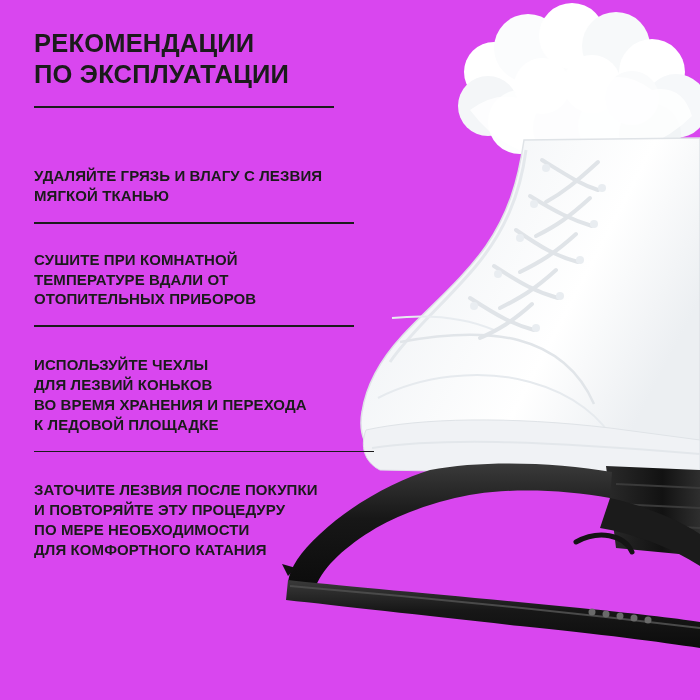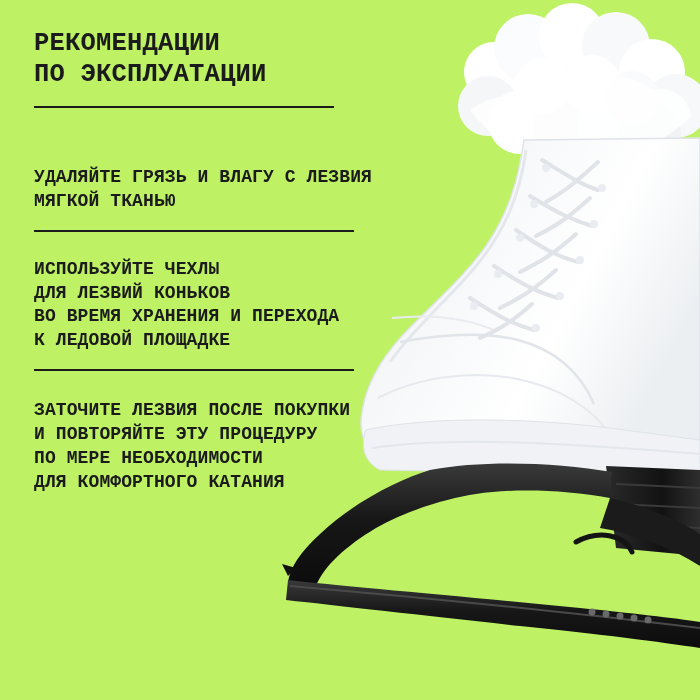--- a/index.html
+++ b/index.html
@@ -10,23 +10,22 @@
     width: 700px;
     height: 700px;
     background: #ffffff;
     font-family: "Liberation Sans", sans-serif;
     overflow: hidden;
   }
   .page {
     position: relative;
     width: 700px;
     height: 700px;
-    background: #bef264;
+    background: #d946ef;
     overflow: hidden;
-    font-family: Liberation Mono, monospace;
   }
 
   
   .photo {
     position: absolute;
     right: 0;
     top: 0;
     width: 420px;
     height: 700px;
     overflow: hidden;
@@ -59,21 +58,21 @@
     background: #1b1b1b;
   }
 
   .tips {
     margin-top: 58px;
   }
   .tip {
     position: relative;
   }
   .tip-text {
-    font-size: 18px;
+    font-size: 15px;
     font-weight: bold;
     color: #1b1b1b;
     line-height: 1.33;
     letter-spacing: 0.1px;
     text-transform: uppercase;
     white-space: pre-line;
     margin: 0;
   }
   .tip-rule {
     height: 1.5px;
@@ -231,20 +230,26 @@
 ПО ЭКСПЛУАТАЦИИ</h1>
     <div class="title-rule"></div>
 
     <div class="tips">
       <div class="tip">
         <p class="tip-text">УДАЛЯЙТЕ ГРЯЗЬ И ВЛАГУ С ЛЕЗВИЯ
 МЯГКОЙ ТКАНЬЮ</p>
         <div class="tip-rule"></div>
       </div>
       <div class="tip">
+        <p class="tip-text">СУШИТЕ ПРИ КОМНАТНОЙ
+ТЕМПЕРАТУРЕ ВДАЛИ ОТ
+ОТОПИТЕЛЬНЫХ ПРИБОРОВ</p>
+        <div class="tip-rule"></div>
+      </div>
+      <div class="tip">
         <p class="tip-text">ИСПОЛЬЗУЙТЕ ЧЕХЛЫ
 ДЛЯ ЛЕЗВИЙ КОНЬКОВ
 ВО ВРЕМЯ ХРАНЕНИЯ И ПЕРЕХОДА
 К ЛЕДОВОЙ ПЛОЩАДКЕ</p>
         <div class="tip-rule"></div>
       </div>
       <div class="tip">
         <p class="tip-text">ЗАТОЧИТЕ ЛЕЗВИЯ ПОСЛЕ ПОКУПКИ
 И ПОВТОРЯЙТЕ ЭТУ ПРОЦЕДУРУ
 ПО МЕРЕ НЕОБХОДИМОСТИ

